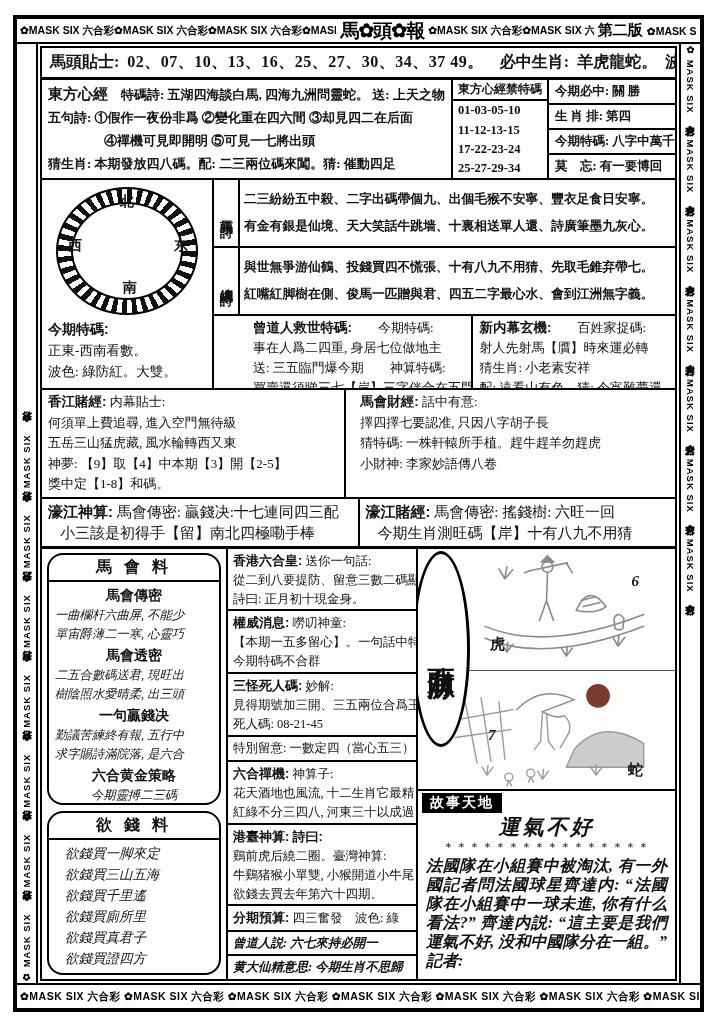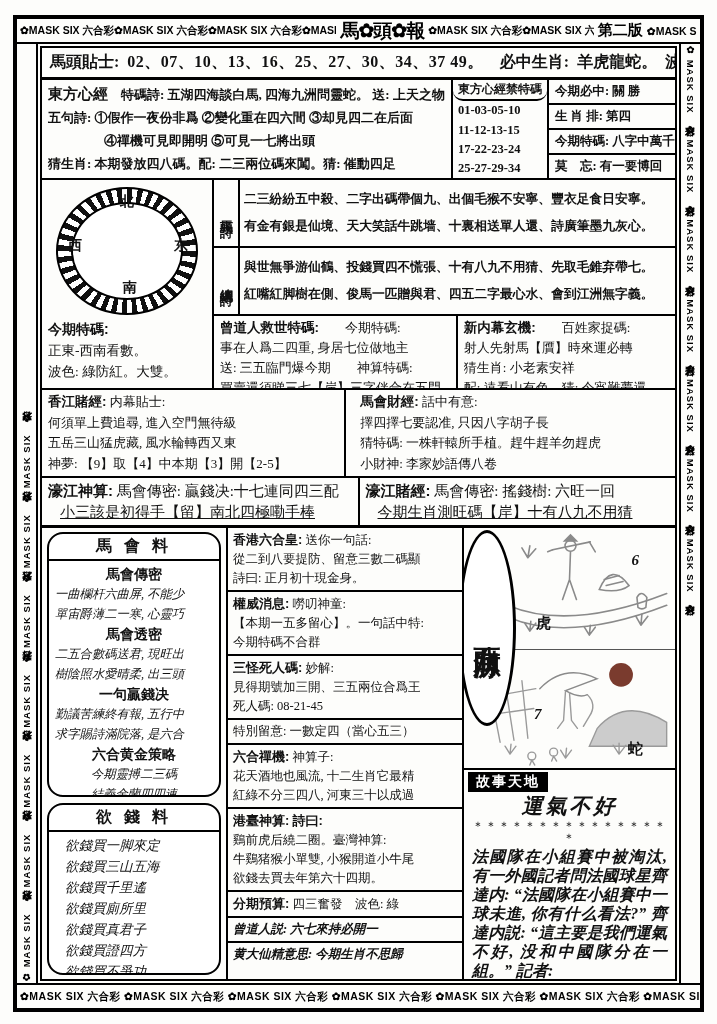--- a/index.html
+++ b/index.html
@@ -59,21 +59,21 @@
   .tips-row .spacer { flex: 1; }
 
   
   .east-row { display: flex; border-bottom: 2px solid #000; }
   .east-left { flex: 1; padding: 3px 6px; border-right: 2px solid #000; }
   .east-left .tt { font-size: 15px; font-weight: bold; display:inline; }
   .east-left .ln { font-size: 13px; font-weight: bold; line-height: 23px; white-space: nowrap; }
   .east-left .ln.indent { padding-left: 56px; }
   .ban-box { width: 224px; display: flex; font-size: 12.5px; font-weight: bold; }
   .ban-nums { width: 106px; border-right: 2px solid #000; display: flex; flex-direction: column; }
-  .ban-nums > div { flex: 1; display: flex; align-items: center; padding: 0 5px; white-space: nowrap; border-radius: 10px; }
+  .ban-nums > div { flex: 1; display: flex; align-items: center; padding: 0 5px; white-space: nowrap; }
   .ban-nums .hd { border-bottom: 2px solid #000; font-size: 12px; }
   .ban-right { flex: 1; display: flex; flex-direction: column; text-align: right; }
   .ban-right > div { flex: 1; display: flex; align-items: center; padding: 0 6px; border-bottom: 2px solid #000; white-space: nowrap; }
   .ban-right > div:last-child { border-bottom: none; }
 
   
   .mid-region { display: flex; border-bottom: 2px solid #000; height: 210px; }
   .compass-col { width: 172px; border-right: 2px solid #000; padding: 5px 6px; }
   .compass { width: 142px; height: 128px; margin: 2px auto 4px; position: relative; }
   .compass-ring {
@@ -101,54 +101,54 @@
     writing-mode: vertical-rl; text-orientation: upright;
     display: flex; align-items: center; justify-content: center;
     font-weight: bold; font-size: 13px; letter-spacing: 2px;
   }
   .poem-lines { flex: 1; display: flex; flex-direction: column; justify-content: space-evenly; padding: 1px 4px; min-width: 0; }
   .pline { font-size: 12.8px; font-weight: bold; white-space: nowrap; overflow: hidden; }
 
   .oracle-row { display: flex; flex: 1.1; min-height: 0; }
   .oracle { padding: 2px 6px; font-size: 13px; line-height: 20px; white-space: nowrap; overflow: hidden; }
   .oracle .hline { display: flex; gap: 26px; }
-  .oracle-left { flex: 1.12; border-right: 2px solid #000; }
+  .oracle-left { flex: 1.12; border-right: 2px solid #000; margin-left: 33px; }
   .oracle-right { flex: 1; }
   .oracle .t { font-size: 13.5px; }
 
   
   .fin-row { display: flex; border-bottom: 2px solid #000; gap: 8px; }
   .fin { padding: 2px 6px; font-size: 13px; line-height: 20.5px; white-space: nowrap; overflow: hidden; }
   .fin-left { flex: .94; border-right: 2px solid #000; }
   .fin-right { flex: 1; }
   .fin .t { font-size: 13.5px; }
 
   
   .hao-row { display: flex; border-bottom: 3px solid #000; }
   .hao { flex: 1; padding: 2px 6px; font-size: 15px; line-height: 21px; white-space: nowrap; overflow: hidden; }
   .hao-left { border-right: 2px solid #000; }
-  .hao .l2 { padding-left: 12px; text-decoration: underline; }
+  .hao .l2 { padding-left: 12px; }
 
   
   .bottom { flex: 1; display: flex; min-height: 0; }
   .bcol-left { width: 184px; padding: 4px 5px; display: flex; flex-direction: column; gap: 6px; }
   .round-box { border: 2px solid #000; border-radius: 16px; overflow: hidden; background: #fff; }
   .round-box .rb-title {
     text-align: center; font-weight: bold; font-size: 16px; letter-spacing: 4px;
     border-bottom: 2px solid #000; padding: 2px 0;
   }
   .rb-body { padding: 3px 6px; }
   .rb-sec-h { text-align: center; font-weight: bold; font-size: 14px; line-height: 21px; }
   .rb-line { font-size: 12.3px; line-height: 19.5px; white-space: nowrap; font-style: italic; }
   .rb-line.center { text-align: center; font-style: italic; }
   .mahui-box { flex: 1.55; }
   .yuqian-box { flex: 1; }
   .yuqian-box .rb-line { font-size: 13.5px; line-height: 21px; padding-left: 10px; }
 
-  .bcol-mid { width: 238px; border-left: 2px solid #000; border-right: 2px solid #000; display: flex; flex-direction: column; }
+  .bcol-mid { width: 192px; border-left: 2px solid #000; border-right: 2px solid #000; display: flex; flex-direction: column; }
   .msec { padding: 2px 5px; font-size: 12.5px; line-height: 19px; border-bottom: 2px solid #000; white-space: nowrap; overflow: hidden; }
   .msec:last-child { border-bottom: none; }
   .msec .t { font-size: 13px; }
   .msec .brush { font-style: italic; font-weight: bold; }
 
   .bcol-right { flex: 1; display: flex; flex-direction: column; min-width: 0; }
   .illus { position: relative; height: 242px; border-bottom: 2px solid #000; overflow: hidden; }
   .oval {
     position: absolute; left: -6px; top: 2px; width: 58px; height: 196px;
     border: 3px solid #000; border-radius: 50%; background: #fff; z-index: 3;
@@ -282,20 +282,21 @@
           </div>
         </div>
       </div>
 
       <div class="fin-row">
         <div class="fin fin-left">
           <div><span class="t bold-sans">香江賭經:</span> <span>内幕貼士:</span></div>
           <div>何須單上費追尋, 進入空門無待級</div>
           <div>五岳三山猛虎藏, 風水輪轉西又東</div>
           <div>神夢: 【9】取【4】中本期【3】開【2-5】</div>
+          <div>獎中定【1-8】和碼。</div>
         </div>
         <div class="fin fin-right">
           <div><span class="t bold-sans">馬會財經:</span> <span>話中有意:</span></div>
           <div>擇四擇七要認准, 只因八字胡子長</div>
           <div>猜特碼: 一株軒轅所手植。趕牛趕羊勿趕虎</div>
           <div>小財神: 李家妙語傳八卷</div>
         </div>
       </div>
 
       <div class="hao-row">

